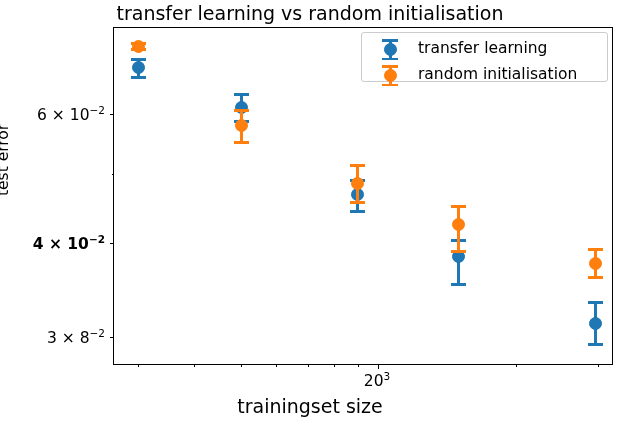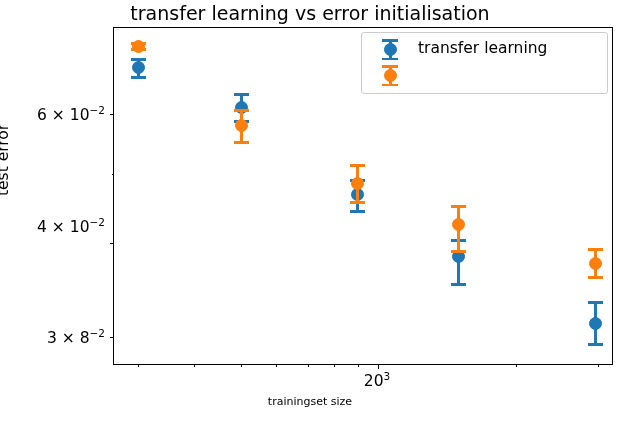--- a/index.html
+++ b/index.html
@@ -65,21 +65,21 @@
     left:-6px;top:196px;
     transform:rotate(-90deg);
     transform-origin:left top;
     font-size:15.5px;color:#000;
     white-space:nowrap;
   }
   #xlabel-text{
     position:absolute;
     left:0;top:395px;width:620px;
     text-align:center;
-    font-size:11px;color:#000;
+    font-size:19px;color:#000;
   }
 
   
   .errbar{position:absolute;}
   .errbar .vline{
     position:absolute;left:50%;
     width:2.6px;margin-left:-1.3px;
     top:0;bottom:0;
   }
   .errbar .cap{
@@ -94,21 +94,21 @@
     width:13px;height:13px;
     margin-left:-6.5px;margin-top:-6.5px;
     border-radius:50%;
     box-sizing:border-box;
   }
 
   
   #legend{
     position:absolute;
     left:361px;top:32px;
-    width:247px;height:62px;
+    width:247px;height:50px;
     background:#ffffff;
     border:1px solid #cccccc;
     border-radius:3px;
     box-sizing:border-box;
   }
   .legend-row{
     position:absolute;left:0;
     height:25px;width:100%;
   }
   .legend-row:nth-child(1){top:4px;}
@@ -136,21 +136,21 @@
     position:absolute;left:56px;top:2px;
     font-size:15.5px;color:#000;
     white-space:nowrap;
   }
 </style>
 </head>
 <body>
 
 <div id="figure">
 
-  <div id="chart-title">transfer learning vs error initialisation</div>
+  <div id="chart-title">transfer learning vs random initialisation</div>
 
   <div id="axes">
 
     <div class="ytick-mark" style="top:86px;"></div>
     <div class="ytick-mark minor" style="top:146px;"></div>
     <div class="ytick-mark" style="top:215px;"></div>
     <div class="ytick-mark" style="top:309px;"></div>
 
     <div class="xtick-mark minor" style="left:24px;"></div>
     <div class="xtick-mark minor" style="left:80px;"></div>
@@ -230,21 +230,21 @@
       <div class="vline" style="background:#ff7f0e;"></div>
       <div class="cap top" style="background:#ff7f0e;"></div>
       <div class="cap bot" style="background:#ff7f0e;"></div>
     </div>
     <div class="marker" style="left:481px;top:235px;background:#ff7f0e;border:1.6px solid #ff7f0e;"></div>
 
   </div>
 
   <div id="ylabels">
     <div class="ylab" style="left:5px;top:104px;"><span>6 × 10</span><sup>−2</sup></div>
-    <div class="ylab" style="left:5px;top:216px;"><span>4 × 10</span><sup>−2</sup></div>
+    <div class="ylab" style="left:5px;top:233px;font-weight:bold;"><span>4 × 10</span><sup>−2</sup></div>
     <div class="ylab" style="left:5px;top:327px;"><span>3 × 8</span><sup>−2</sup></div>
 
     <div class="xlab" style="left:317px;top:370px;"><span>20</span><sup>3</sup></div>
   </div>
 
   <div id="ylabel-text">test error</div>
   <div id="xlabel-text">trainingset size</div>
 
   <div id="legend">
     <div class="legend-row">
@@ -256,16 +256,17 @@
       </div>
       <div class="legend-label">transfer learning</div>
     </div>
     <div class="legend-row">
       <div class="legend-handle">
         <div class="lh-v" style="background:#ff7f0e;"></div>
         <div class="lh-c t" style="background:#ff7f0e;"></div>
         <div class="lh-c b" style="background:#ff7f0e;"></div>
         <div class="lh-m" style="background:#ff7f0e;border:1.6px solid #ff7f0e;"></div>
       </div>
+      <div class="legend-label">random initialisation</div>
     </div>
   </div>
 
 </div>
 
 </body></html>

